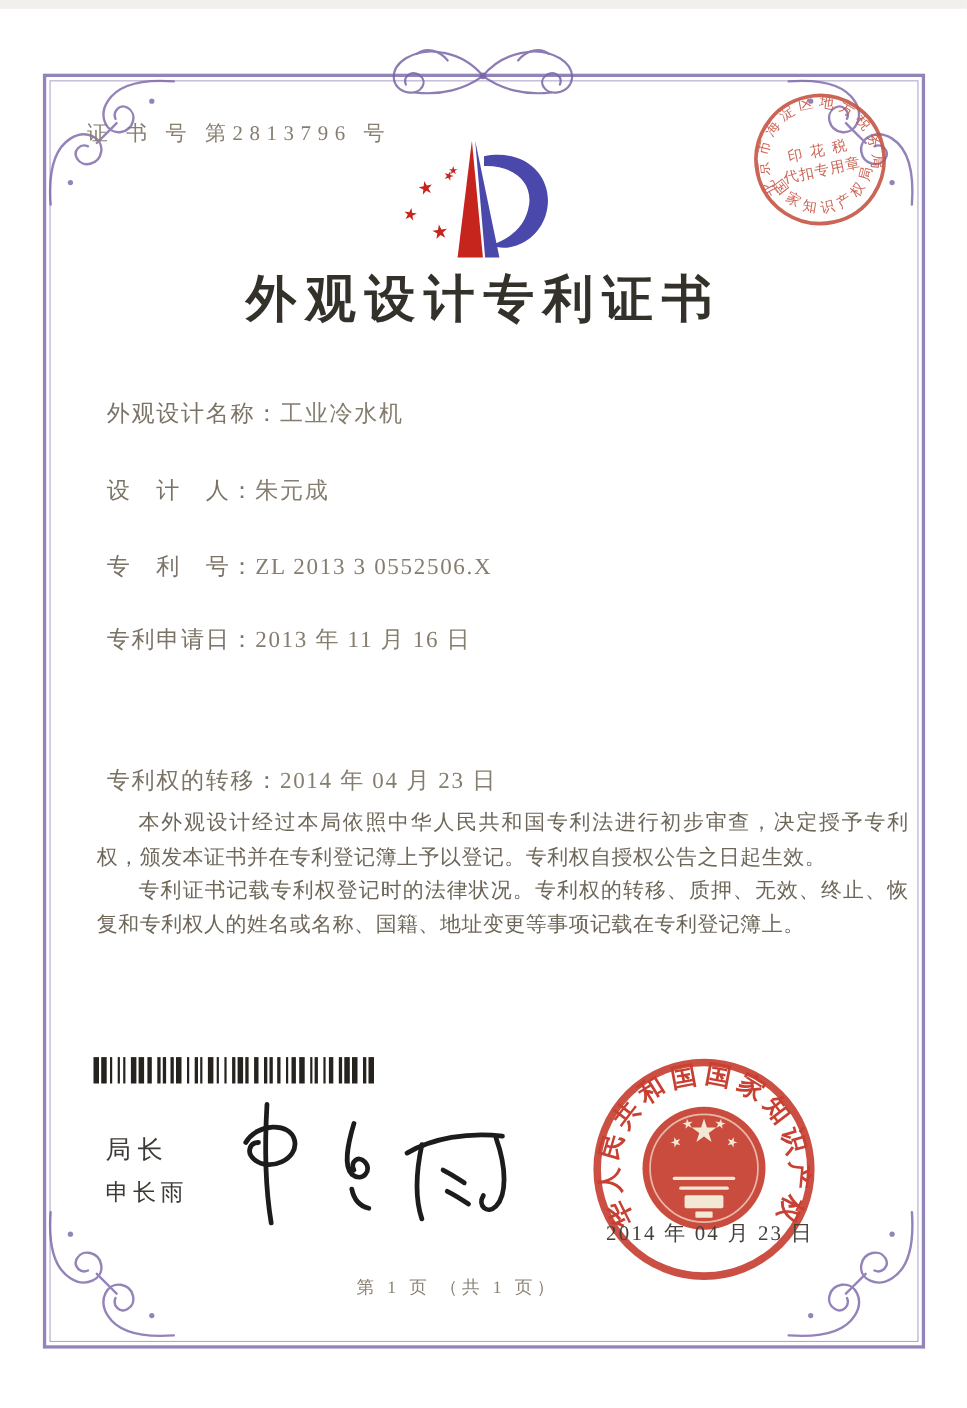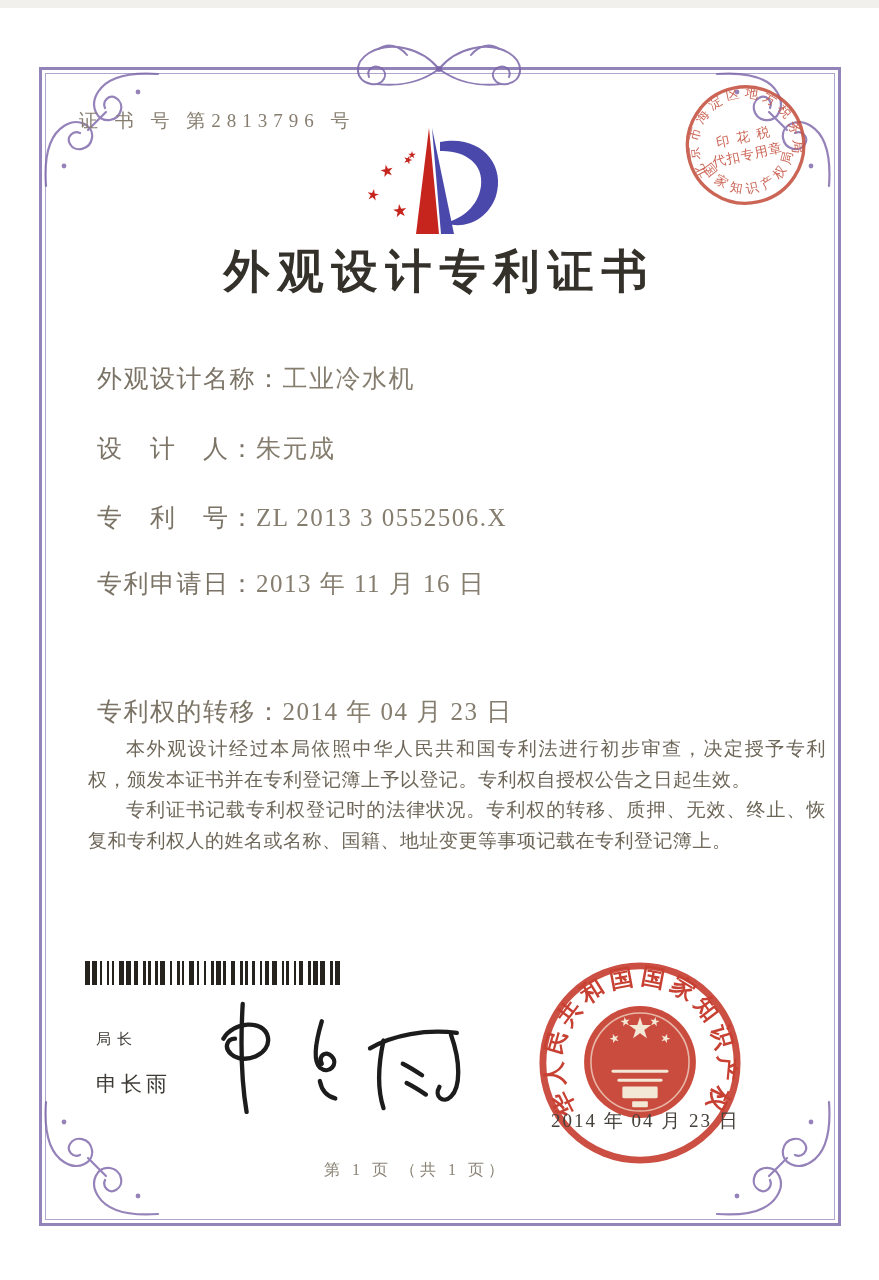--- a/index.html
+++ b/index.html
@@ -11,30 +11,30 @@
   .border-outer{position:absolute;left:39px;top:67px;width:796px;height:1153px;
 0        border:3px solid rgba(104,83,158,.72);z-index:1;}
   .border-outer{border:3px solid rgba(104,83,158,.72);}
   .border-inner{position:absolute;inset:3px;border:1px solid rgba(112,92,164,.55);}
   svg.flourish{position:absolute;z-index:2;}
   .cert-no{position:absolute;left:79px;top:108px;font-size:19px;letter-spacing:6px;
            color:#867d6f;z-index:3;white-space:nowrap;}
   .logo{position:absolute;left:362px;top:122px;z-index:3;}
   .title{position:absolute;left:0;right:0;top:241px;margin:0;text-align:center;
          font-size:46px;font-weight:bold;letter-spacing:8px;color:#34312b;z-index:3;}
-  .field-row{position:absolute;left:97px;font-size:25px;letter-spacing:1.5px;
+  .field-row{position:absolute;left:97px;font-size:21px;letter-spacing:1.5px;
              color:#7b7466;white-space:nowrap;z-index:3;}
   .field-row .val{color:#857d6e;}
   .body-text{position:absolute;left:88px;top:734px;width:738px;font-size:19px;
              line-height:30.5px;color:#6e6759;text-align:justify;z-index:3;}
   .body-text p{margin:0;text-indent:2em;letter-spacing:.5px;}
   .barcode{position:absolute;left:85px;top:961px;width:255px;height:24px;display:flex;z-index:3;}
   .barcode span{height:100%;}
   .barcode .bar{background:#26231f;}
-  .sig-title{position:absolute;left:96px;top:1030px;font-size:15px;letter-spacing:6px;color:#3d3a35;z-index:4;}
+  .sig-title{position:absolute;left:96px;top:1030px;font-size:23px;letter-spacing:6px;color:#3d3a35;z-index:4;}
   .sig-name{position:absolute;left:96px;top:1070px;font-size:21px;letter-spacing:4px;color:#3d3a35;z-index:4;}
   .sig-script{position:absolute;left:208px;top:998px;z-index:4;}
   .tax-seal{position:absolute;left:684px;top:83px;z-index:4;transform:rotate(-12deg);opacity:.88;}
   .office-seal{position:absolute;left:537px;top:960px;z-index:4;opacity:.95;mix-blend-mode:multiply;}
   .seal-date{position:absolute;left:551px;top:1108px;font-size:19px;letter-spacing:2px;
              color:#45403a;z-index:5;white-space:nowrap;}
   .footer{position:absolute;left:300px;top:1160px;width:232px;text-align:center;
           font-size:16px;letter-spacing:4px;color:#8b8476;z-index:3;white-space:nowrap;}
 </style>
 </head>

